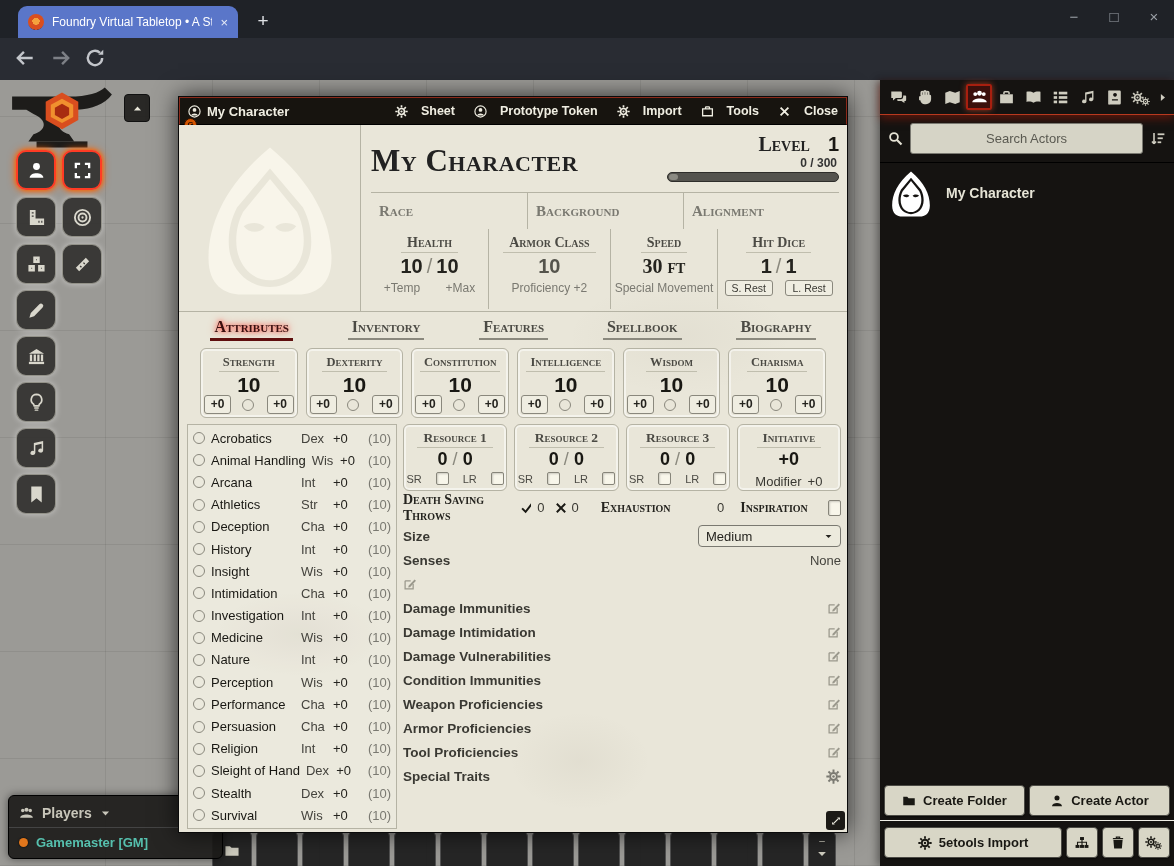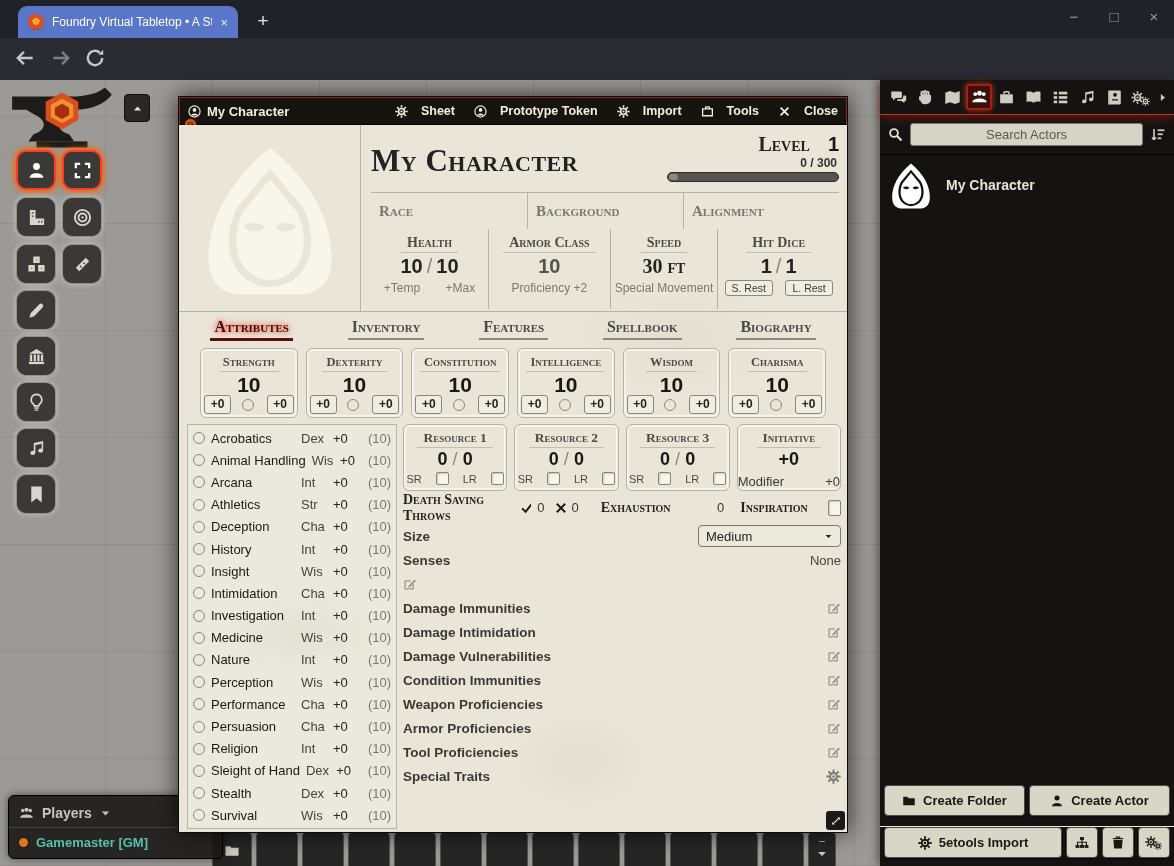--- a/index.html
+++ b/index.html
@@ -47,21 +47,21 @@
   .hb-btn { width:28px; height:42px; background:rgba(25,25,25,.9); border:1px solid #515151; border-radius:7px; color:#cfcdc0; display:flex; flex-direction:column; align-items:center; justify-content:flex-start; gap:2px; padding-top:4px; font-size:10px; }
   .hb-folder { width:40px; height:42px; background:rgba(25,25,25,.9); border:1px solid #515151; border-radius:7px; color:#cfcdc0; display:flex; align-items:center; justify-content:center; }
 
   
   #sidebar { position:absolute; top:80px; right:0; bottom:0; width:294px; background:#151311; color:#cfcdc0; box-shadow:-3px 0 8px rgba(0,0,0,.4); }
   #sb-tabs { height:35px; display:flex; align-items:center; justify-content:space-between; padding:0 5px; border-bottom:1px solid #b8391f; box-shadow:0 4px 8px rgba(150,25,8,.5); }
   .sb-tab { width:26px; height:26px; display:flex; align-items:center; justify-content:center; color:#cfcdc0; }
   .sb-tab .ic { width:17px; height:17px; }
   .sb-tab.active { border:2px solid #a81f0f; background:rgba(120,12,4,.4); border-radius:2px; color:#fff; box-shadow:0 0 6px rgba(255,80,40,.6); }
   #sb-search { display:flex; align-items:center; gap:7px; padding:8px 8px; border-bottom:1px solid #000; }
-  #search-input { flex:1; height:23px; background:#d6d4c6; border:1px solid #7a7971; border-radius:3px; text-align:center; font-size:13px; color:#333; font-family:"Liberation Sans",sans-serif; }
+  #search-input { flex:1; height:31px; background:#d6d4c6; border:1px solid #7a7971; border-radius:3px; text-align:center; font-size:13px; color:#333; font-family:"Liberation Sans",sans-serif; }
   #search-input::placeholder { color:#5a5951; }
   .actor-row { display:flex; align-items:center; gap:12px; padding:5px 8px; }
   .actor-row .nm { font-weight:700; font-size:14px; color:#e6e4d6; }
   .sb-footer { position:absolute; left:0; right:0; display:flex; gap:4px; padding:0 4px; }
   .lt-btn { background:#d8d6c6; border:1px solid #4b4a44; border-radius:4px; height:31px; display:flex; align-items:center; justify-content:center; gap:7px; font-weight:700; font-size:13px; color:#191813; box-shadow:0 1px 2px rgba(0,0,0,.6); }
   .lt-btn .ic { width:14px; height:14px; }
 
   
   #sheet-win { position:absolute; left:178px; top:96px; width:670px; height:737px; box-shadow:0 0 22px rgba(0,0,0,.7); z-index:5; border:1px solid #0a0a0a; }
   #titlebar { height:28px; background:#17140f; border:1px solid #8c2a1a; border-bottom:1px solid #000; display:flex; align-items:center; padding:0 8px; gap:6px; color:#f0eee2; position:relative; }
@@ -120,21 +120,21 @@
   .skill .sk-mod { width:24px; color:#24231e; }
   .skill .sk-pas { width:28px; color:#7a7971; text-align:right; }
 
   .resources { display:grid; grid-template-columns:repeat(4,1fr); gap:7px; }
   .res-box { border:1px solid #b5b3a4; border-radius:6px; box-shadow:inset 0 0 0 2px rgba(255,255,255,.5); text-align:center; height:67px; padding-top:3px; }
   .res-box .r-title { font-size:13.5px; color:#4b4a44; display:inline-block; border-bottom:1px solid #c0beae; padding:0 6px 1px; }
   .res-box .r-val { font-size:18px; font-weight:700; margin-top:1px; }
   .res-box .r-val .sep { color:#8a887d; font-weight:400; padding:0 5px; }
   .res-foot { display:flex; justify-content:center; gap:14px; align-items:center; font-size:11px; color:#4b4a44; margin-top:2px; }
   .cbx { width:13px; height:13px; background:#f8f6ea; border:1px solid #87857a; border-radius:2px; display:inline-block; box-shadow:inset 1px 1px 2px rgba(0,0,0,.18); }
-  .r-modline { font-size:13px; color:#3a3933; margin-top:4px; display:flex; justify-content:space-between; gap:6px; }
+  .r-modline { font-size:13px; color:#3a3933; margin-top:4px; display:flex; justify-content:center; gap:6px; }
 
   .death-row { display:flex; align-items:center; height:27px; margin-top:3px; font-size:13px; gap:6px; }
   .death-row .dlabel { font-size:13px; color:#24231e; }
   .death-row .num { font-weight:400; color:#3a3933; width:14px; }
   .glyph { width:14px; height:14px; color:#191813; }
 
   .traits { margin-top:3px; }
   .trait { display:flex; align-items:center; height:24px; }
   .trait .t-label { font-weight:700; font-size:13.5px; color:#3a3933; flex:1; }
   .t-val { font-size:13px; color:#44433d; }
@@ -568,21 +568,21 @@
         </svg>
       <span>Create Folder</span>
     </div>
     <div class="lt-btn" style="flex:1">
       <svg class="ic">
           <use href="#i-person" width="14" height="14"></use>
         </svg>
       <span>Create Actor</span>
     </div>
   </div>
-  <div class="sb-footer" style="bottom:8px;border-top:1px solid #efeee6;">
+  <div class="sb-footer" style="bottom:8px;border-top:1px solid #efeee6;padding-top:6px">
     <div class="lt-btn" style="flex:1.9">
       <svg class="ic">
           <use href="#i-gear" width="14" height="14"></use>
         </svg>
       <span>5etools Import</span>
     </div>
     <div class="lt-btn" style="width:32px">
         <svg class="ic">
           <use href="#i-tree" width="14" height="14"></use>
         </svg>

